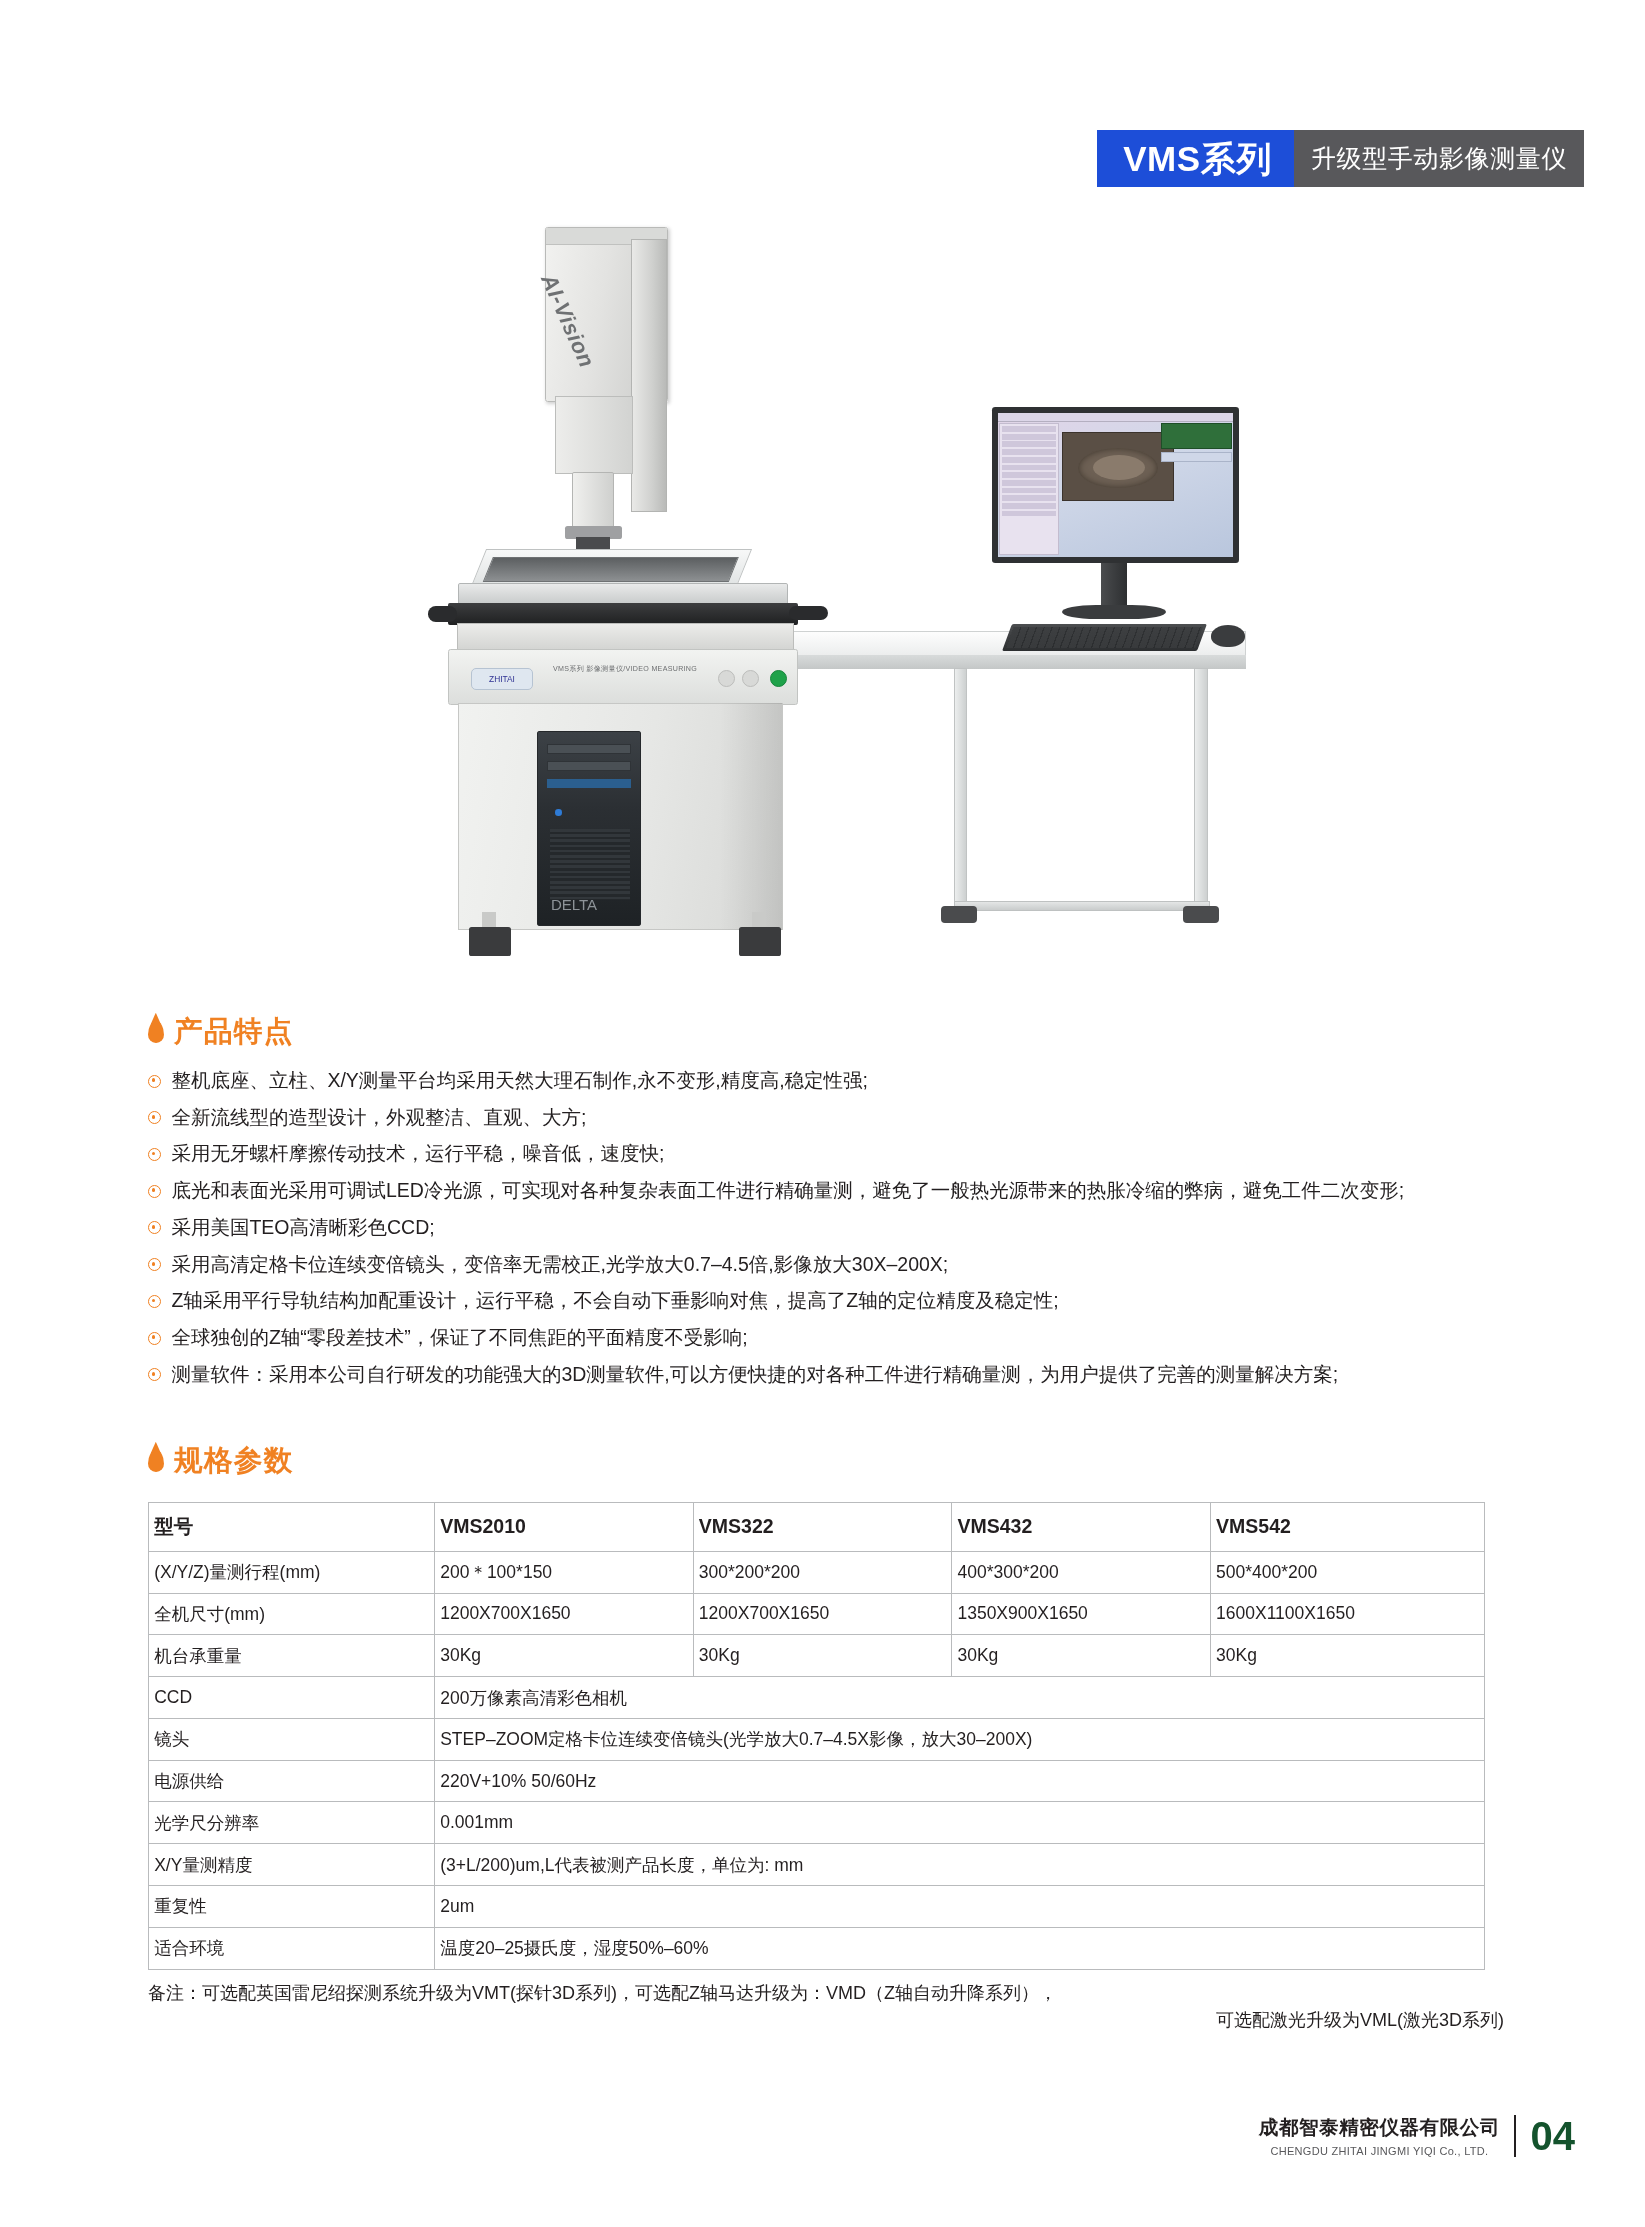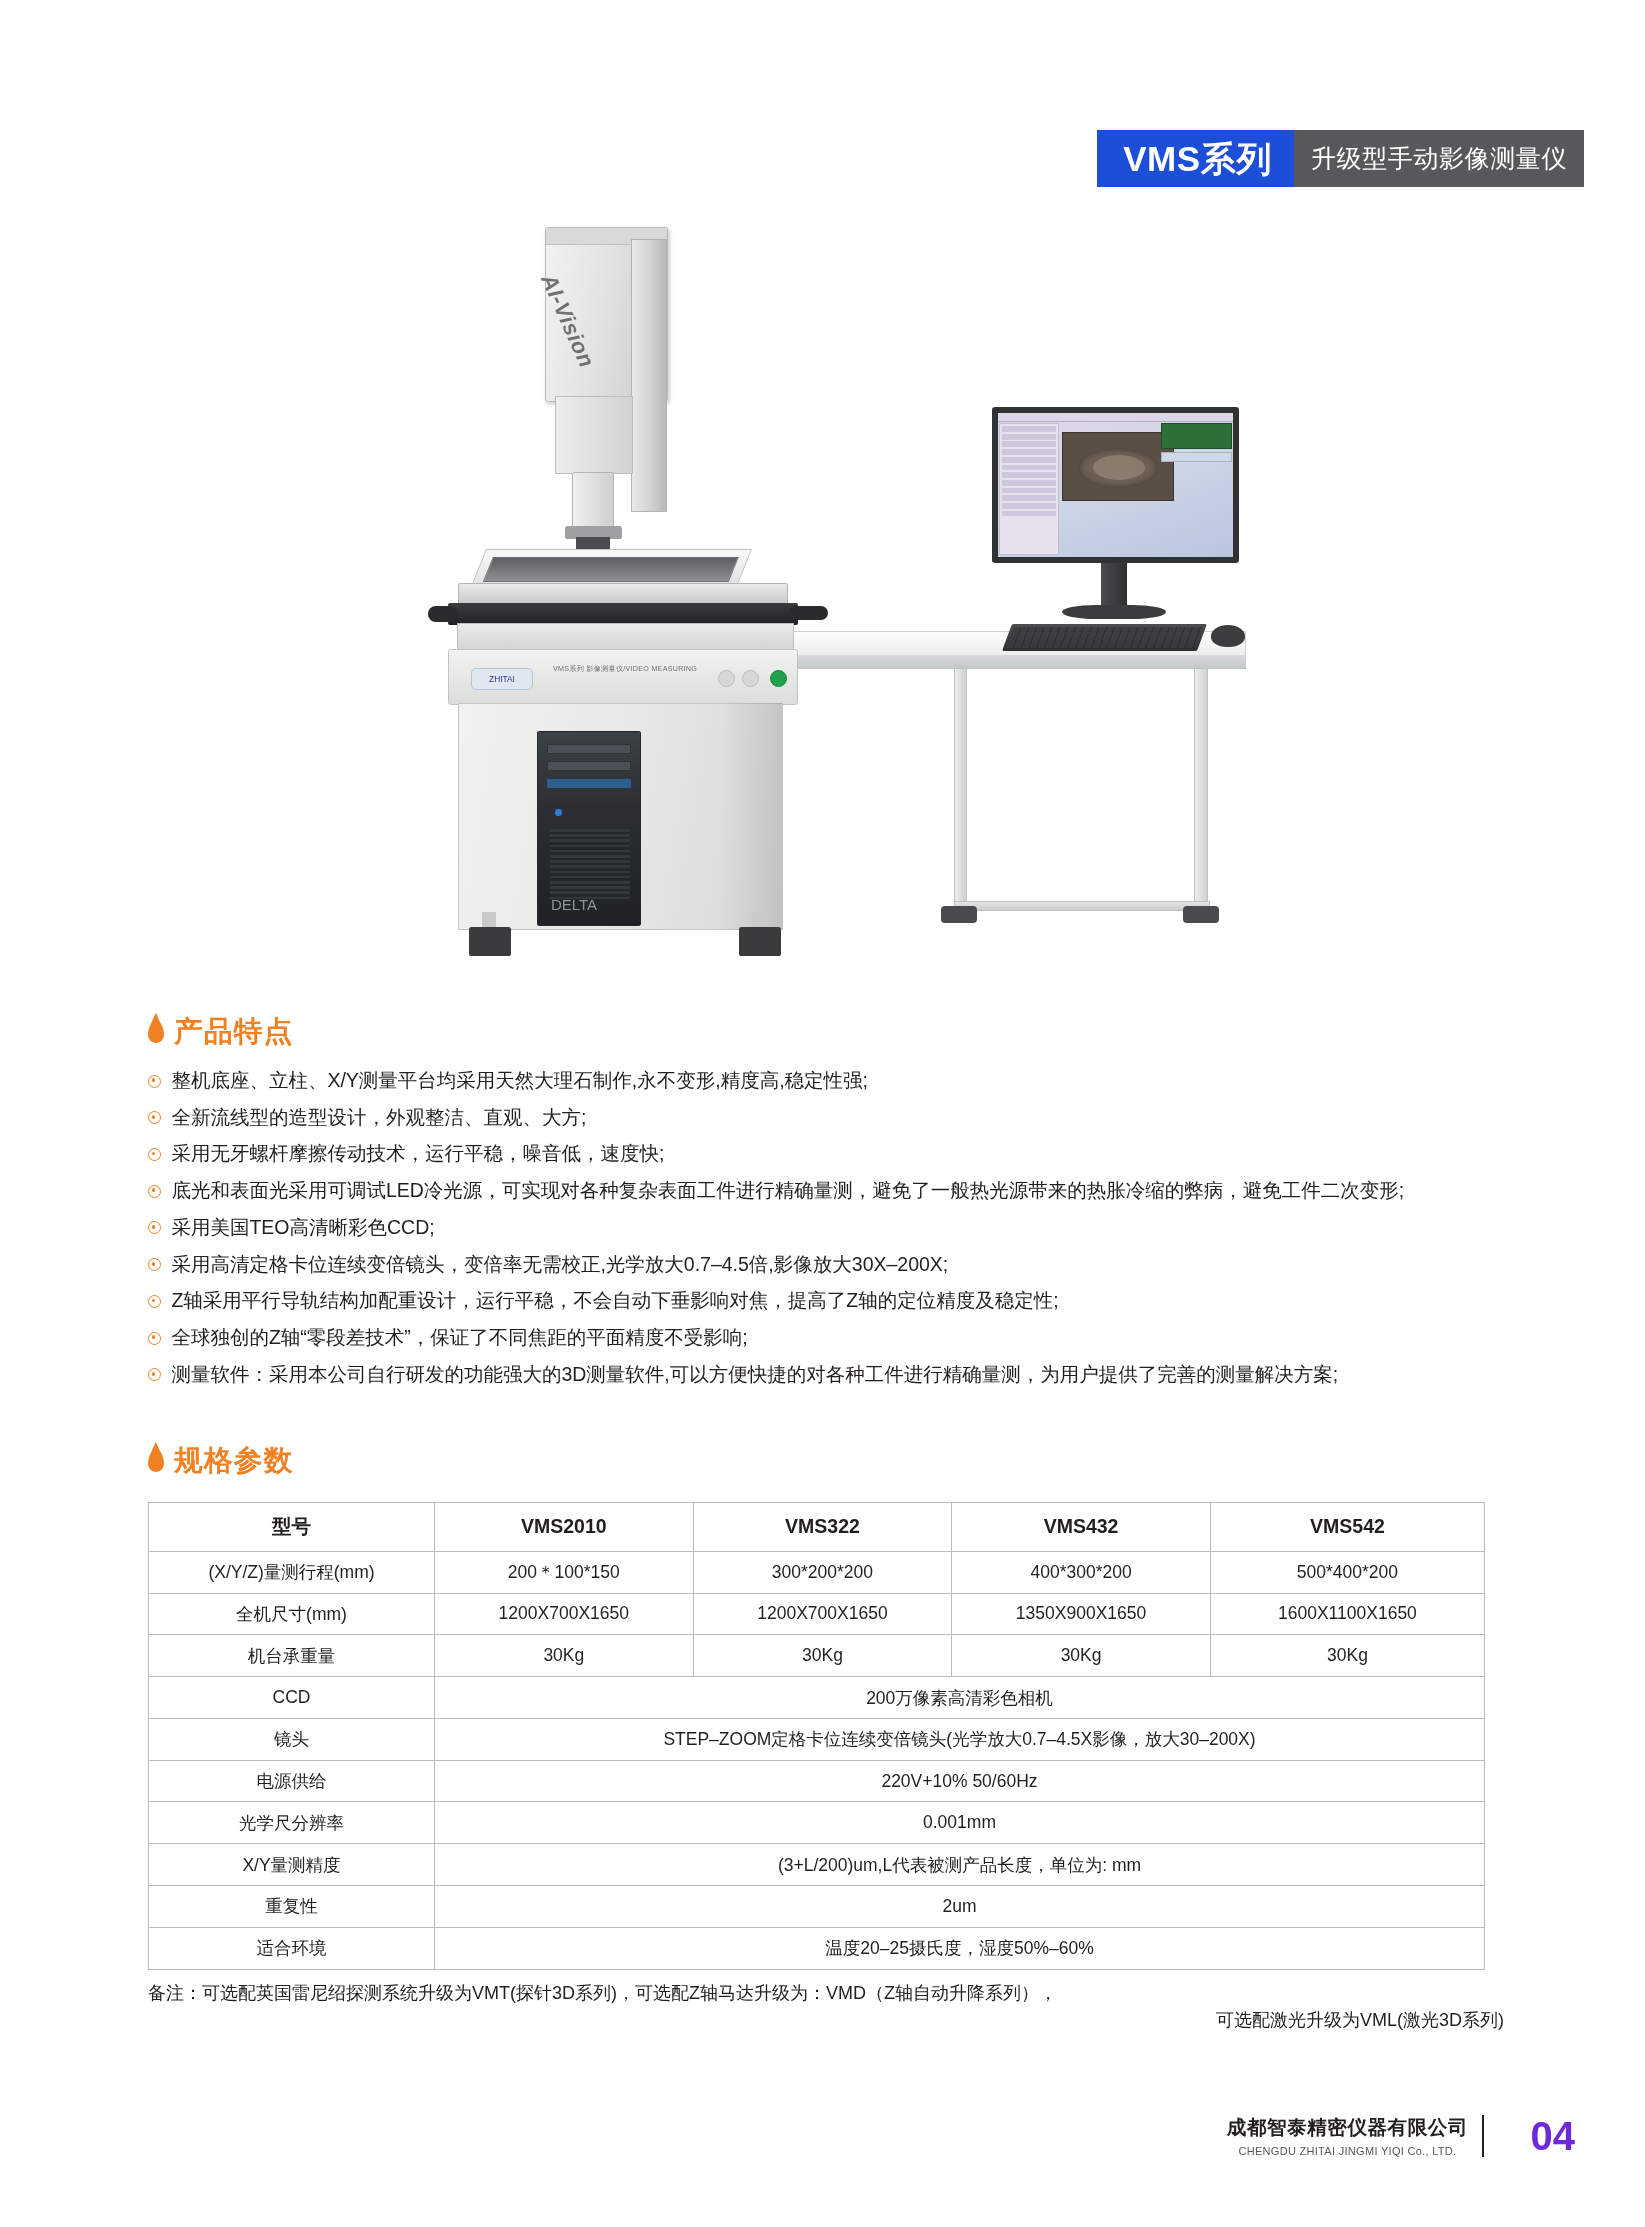--- a/index.html
+++ b/index.html
@@ -331,21 +331,21 @@
 
   
   .spec-wrap { margin-top: 22px; }
   table.spec {
     border-collapse: collapse;
     width: 1337px;
     font-size: 17.5px;
   }
   table.spec td, table.spec th {
     border: 0.6px solid #b9bbbd;
-    text-align: center;
+    text-align: left;
     vertical-align: middle;
     padding: 8.4px 5.2px;
     font-weight: normal;
     color: #231f20;
   }
   table.spec tr.head td {
     font-weight: bold;
     font-size: 19.5px;
     padding: 10.4px 5.2px;
   }
@@ -364,21 +364,21 @@
     right: 71px;
     bottom: 70px;
     display: flex;
     align-items: center;
     gap: 14.3px;
   }
   .footer-names { text-align: center; }
   .f-cn { font-size: 19.5px; font-weight: bold; color:#231f20; letter-spacing:0.6px;}
   .f-en { font-size: 11px; color:#58585b; letter-spacing:0.3px; margin-top:3.9px;}
   .f-divider { width: 1.9px; height: 42px; background:#231f20; }
-  .f-page { font-size: 40px; font-weight: bold; color:#6d28d9; line-height:1;margin-left:32px;}
+  .f-page { font-size: 40px; font-weight: bold; color:#14532d; line-height:1;}
 </style>
 </head>
 <body>
 
 <div class="header-banner">
   <div class="banner-blue">VMS系列</div>
   <div class="banner-gray">升级型手动影像测量仪</div>
 </div>
 
 <div class="product-stage">

